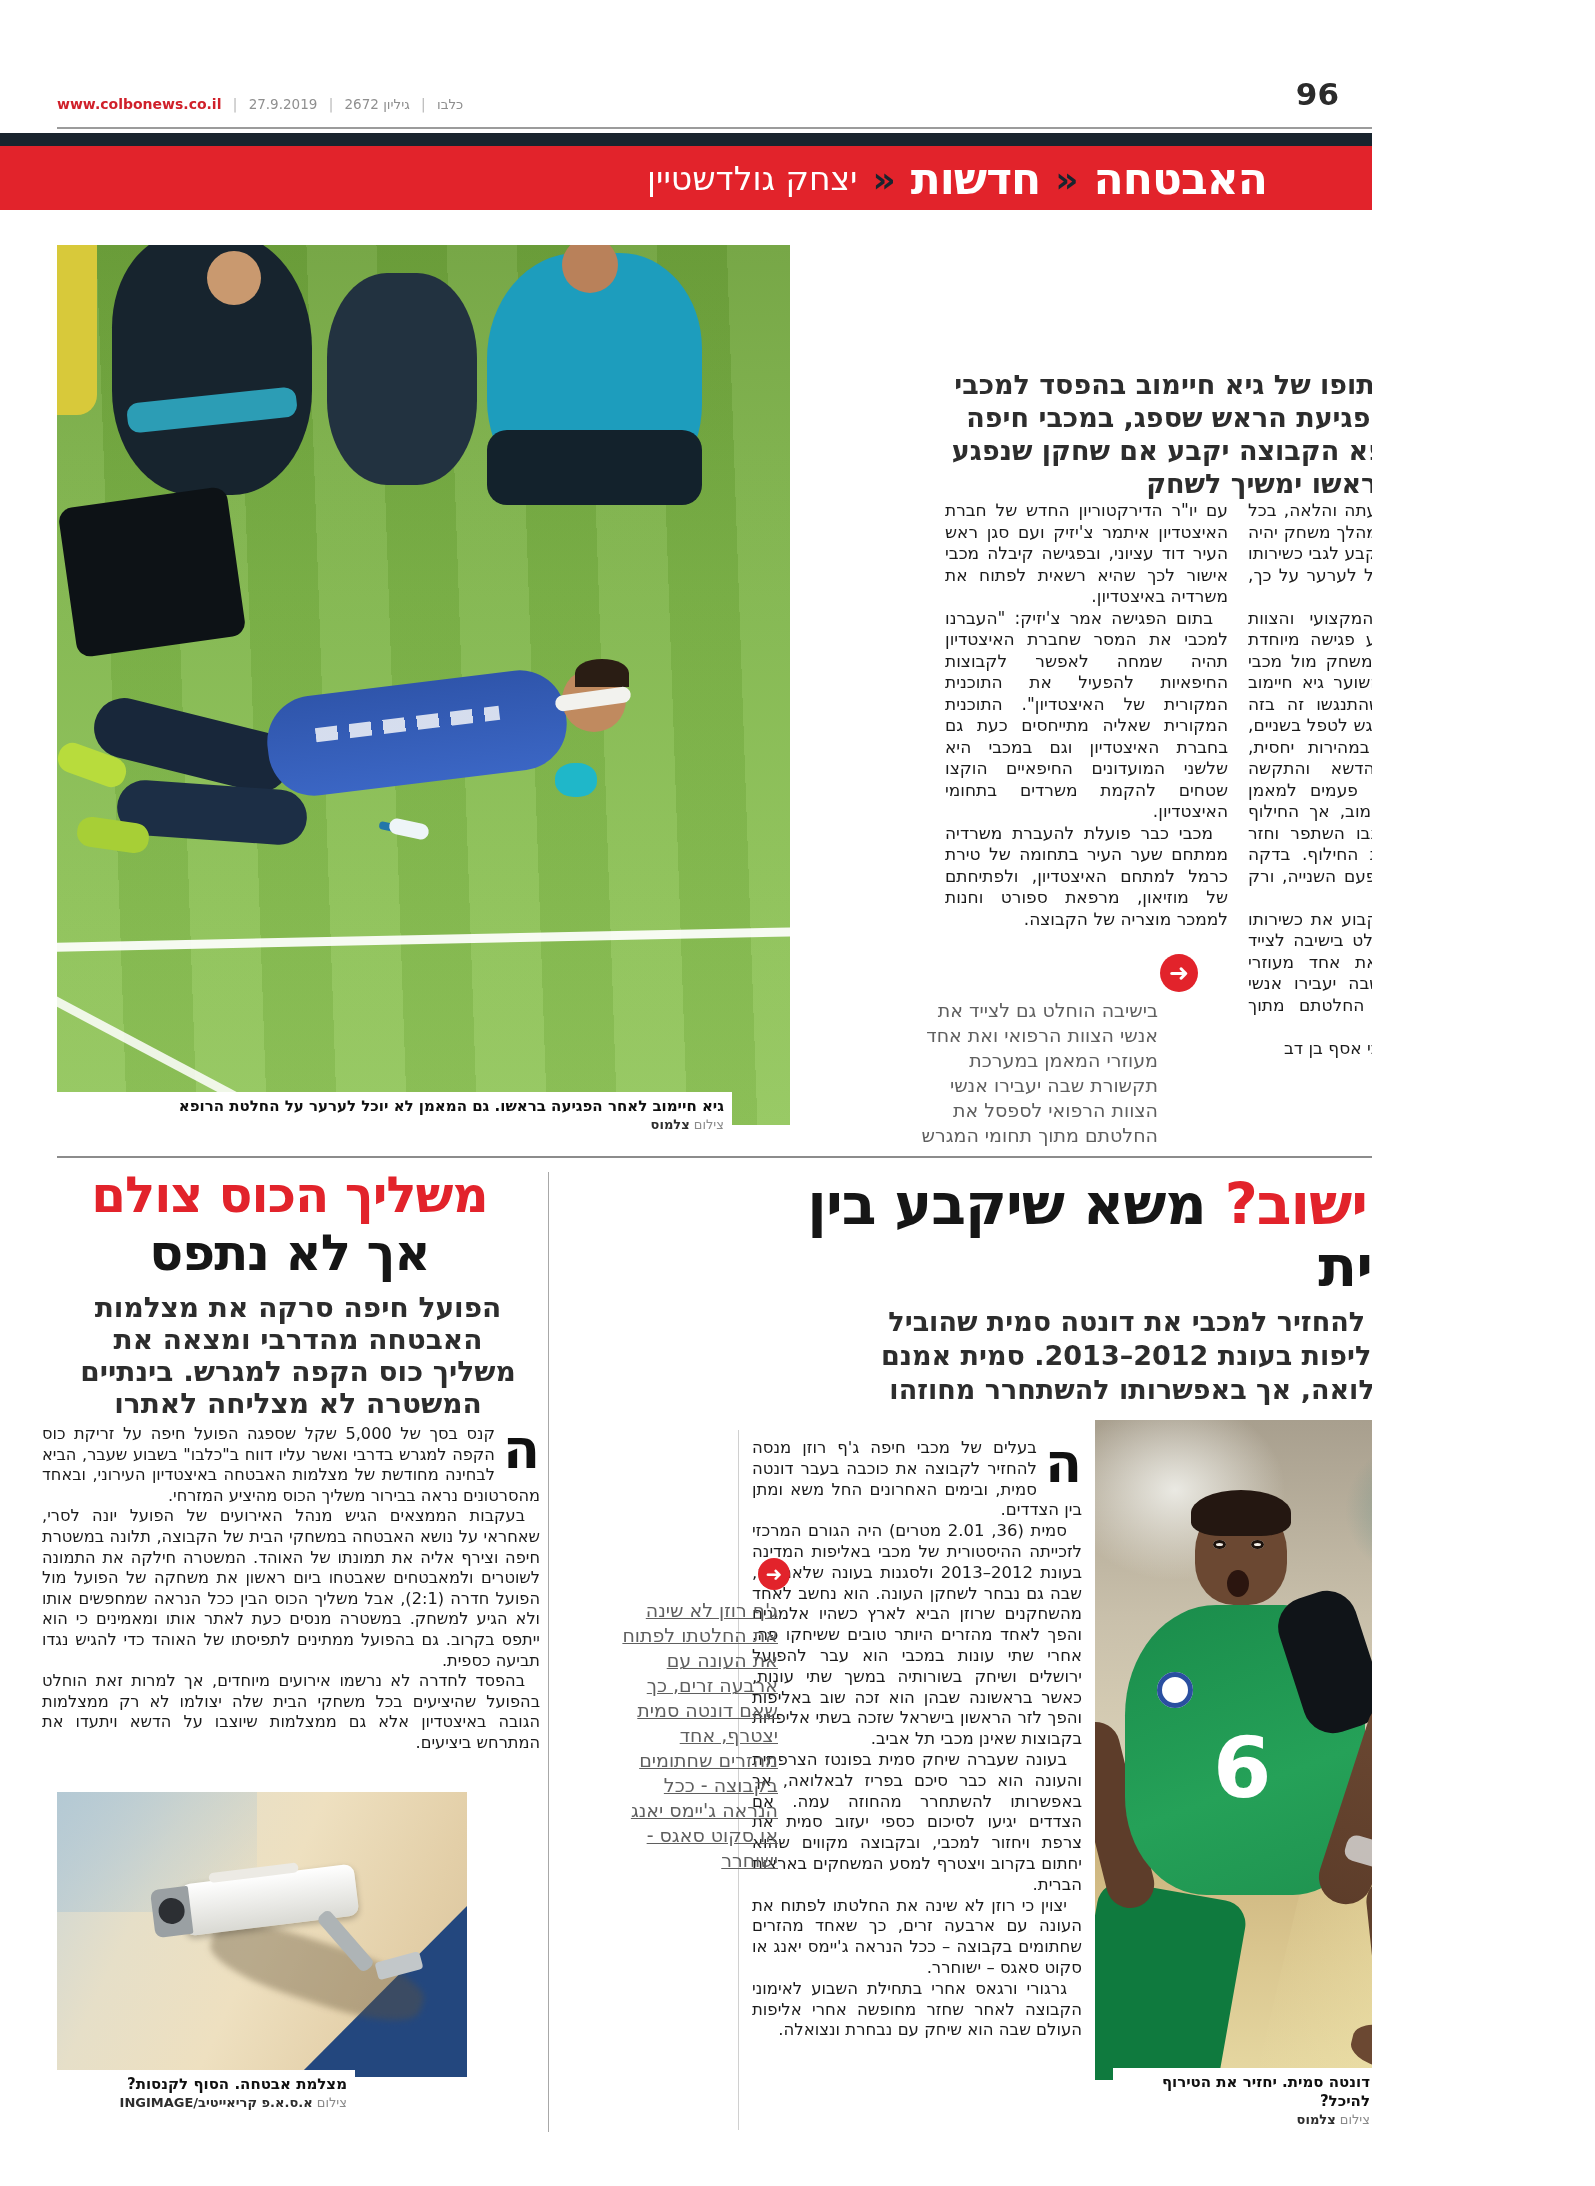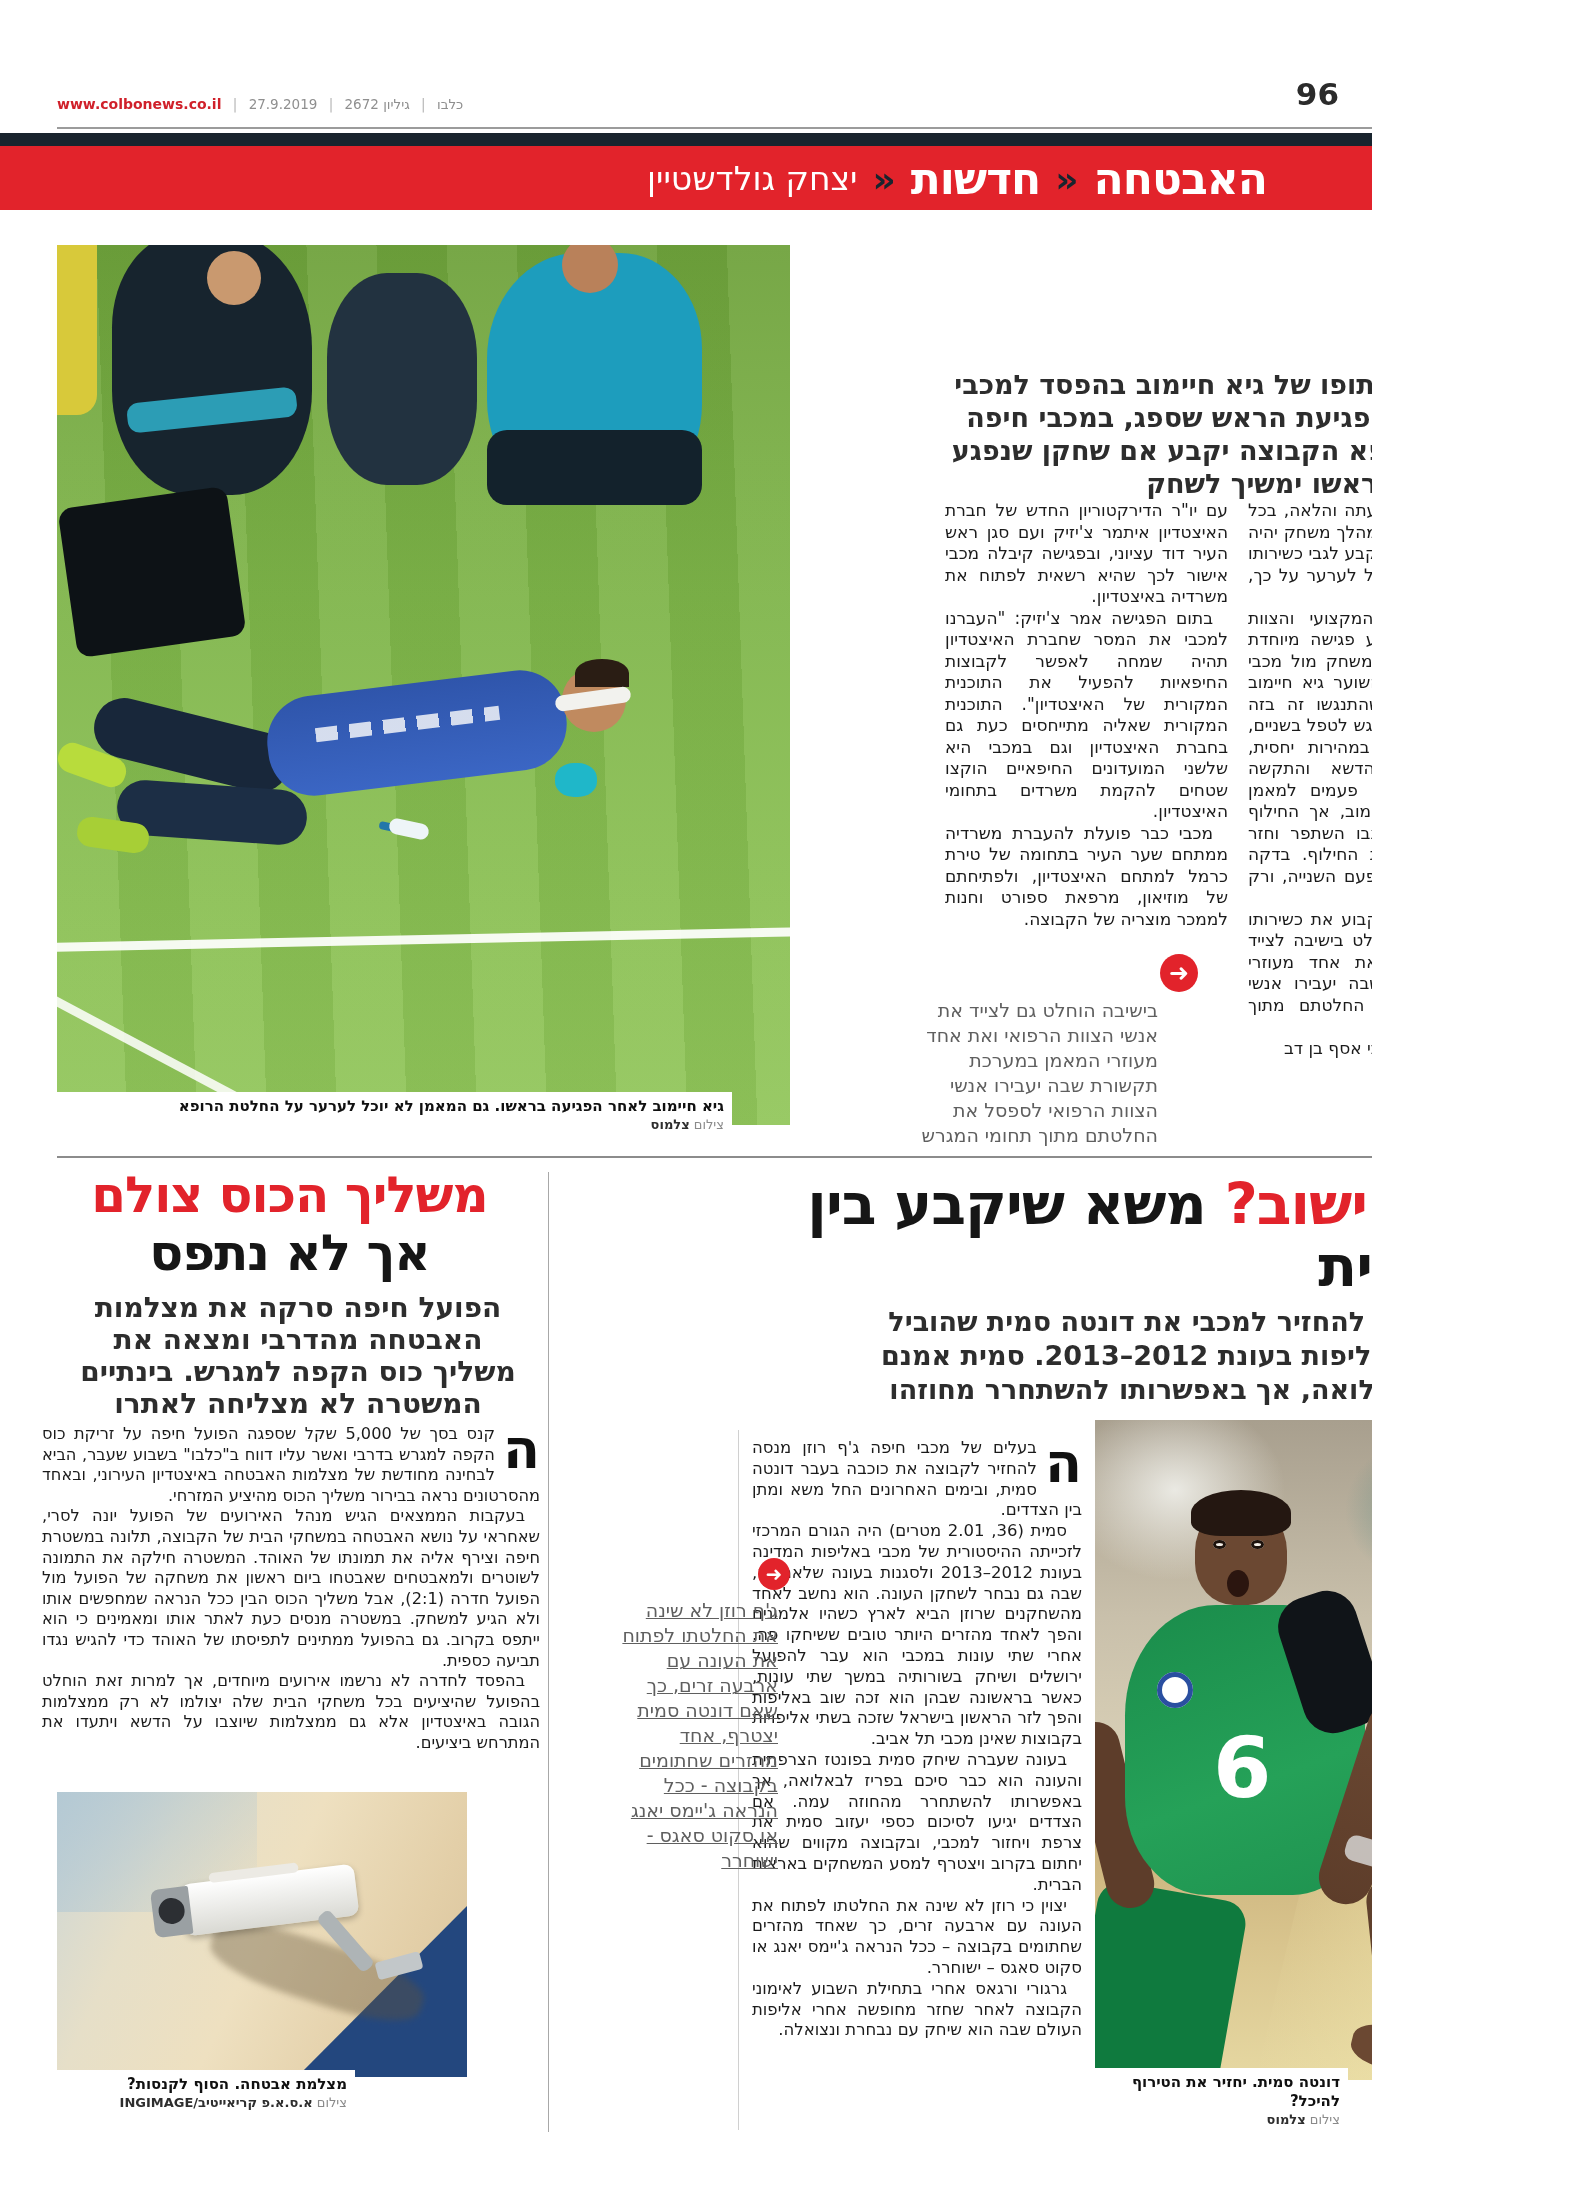--- a/index.html
+++ b/index.html
@@ -56,21 +56,21 @@
   .midrule { left:57px; top:1156px; width:1533px; height:1.5px; background:#8c8c8c; }
   .vrule1  { left:548px; top:1172px; width:1px; height:960px; background:#a8a8a8; }
   .vrule2  { left:738px; top:1430px; width:1px; height:700px; background:#d0d0d0; }
 
   
   .capbox { background:#fff; direction:rtl; text-align:right; padding:5px 8px 4px 12px; }
   .cap-main { font-weight:700; font-size:15px; color:#101010; line-height:19px; }
   .cap-credit { font-size:13px; color:#8a8a8a; line-height:17px; }
   .cap-credit .cname { color:#2e2e2e; font-weight:700; }
   .cap1 { left:57px;   top:1092px; width:655px; }
-  .cap2 { left:1083px; top:2068px; width:245px; }
+  .cap2 { left:1113px; top:2068px; width:245px; }
   .cap3 { left:45px;   top:2070px; width:290px; }
 
   
   .photo { position:absolute; overflow:hidden; }
   .photo div { position:absolute; }
 
   #ph1 { left:57px; top:245px; width:733px; height:880px;
          background:linear-gradient(180deg,#6fa23c,#7fb54a 40%,#8bc054 75%,#93c75c); }
   .p1-stripes { inset:0; background:repeating-linear-gradient(88deg, rgba(255,255,255,.06) 0 70px, rgba(20,60,10,.06) 70px 140px); }
   .p1-yellow { left:0; top:0; width:40px; height:170px; background:#d8c93a; border-radius:0 0 20px 0; }

